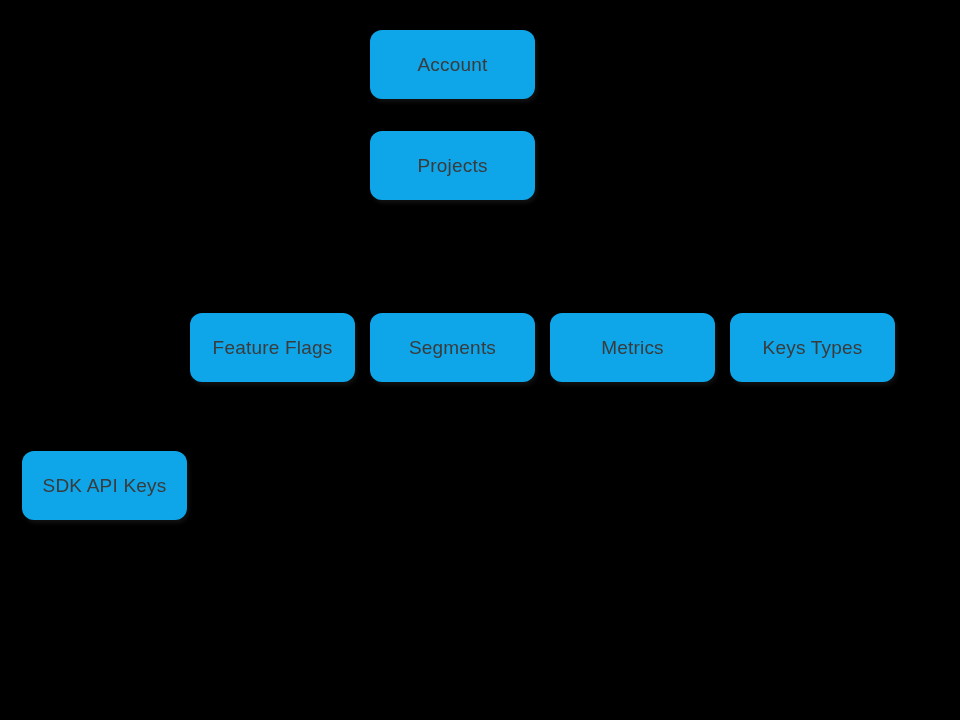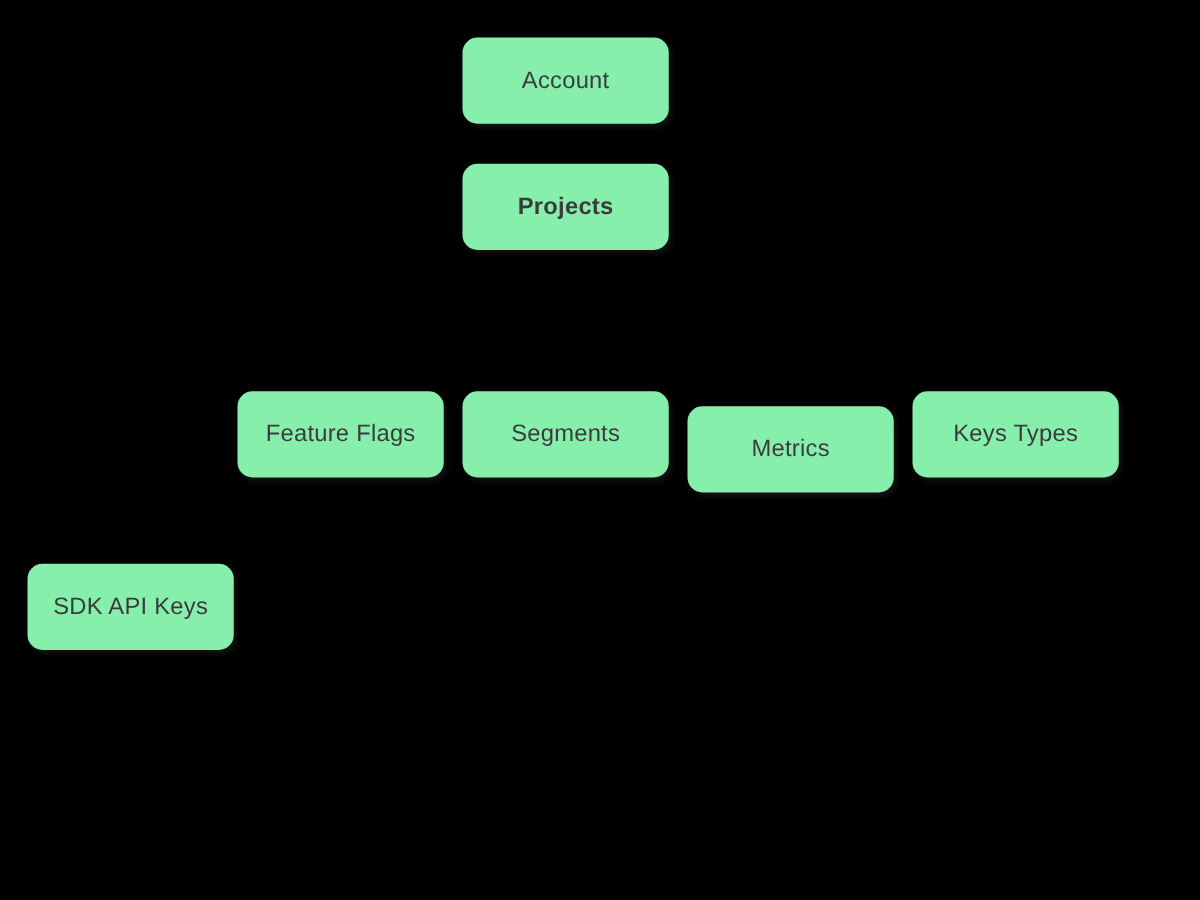--- a/index.html
+++ b/index.html
@@ -12,38 +12,38 @@
     width: 960px;
     height: 720px;
     background: #000000;
     overflow: hidden;
     font-family: "Liberation Sans", sans-serif;
   }
   .node {
     position: absolute;
     width: 165px;
     height: 69px;
-    background: #86efac;
+    background: #0ea5e9;
     border-radius: 12px;
     color: #3b3b3b;
     font-size: 19px;
     display: flex;
     align-items: center;
     justify-content: center;
     text-align: center;
     box-shadow: 2px 3px 4px rgba(20, 20, 20, 0.9);
     letter-spacing: 0.2px;
   }
   
   .pos-account      { left: 370px; top: 30px; }
-  .pos-projects     { left: 370px; top: 131px; font-weight: bold; }
+  .pos-projects     { left: 370px; top: 131px; }
   .pos-environments { left: 10px;  top: 313px; }
   .pos-feature-flags{ left: 190px; top: 313px; }
   .pos-segments     { left: 370px; top: 313px; }
-  .pos-metrics      { left: 550px; top: 325px; }
+  .pos-metrics      { left: 550px; top: 313px; }
   .pos-event-types  { left: 730px; top: 313px; }
   .pos-sdk-api-keys { left: 10px;  top: 451px; margin-left: 12px; }
 </style>
 </head>
 <body>
 
 <div class="canvas">
 
   <div class="node pos-account">Account</div>
 

